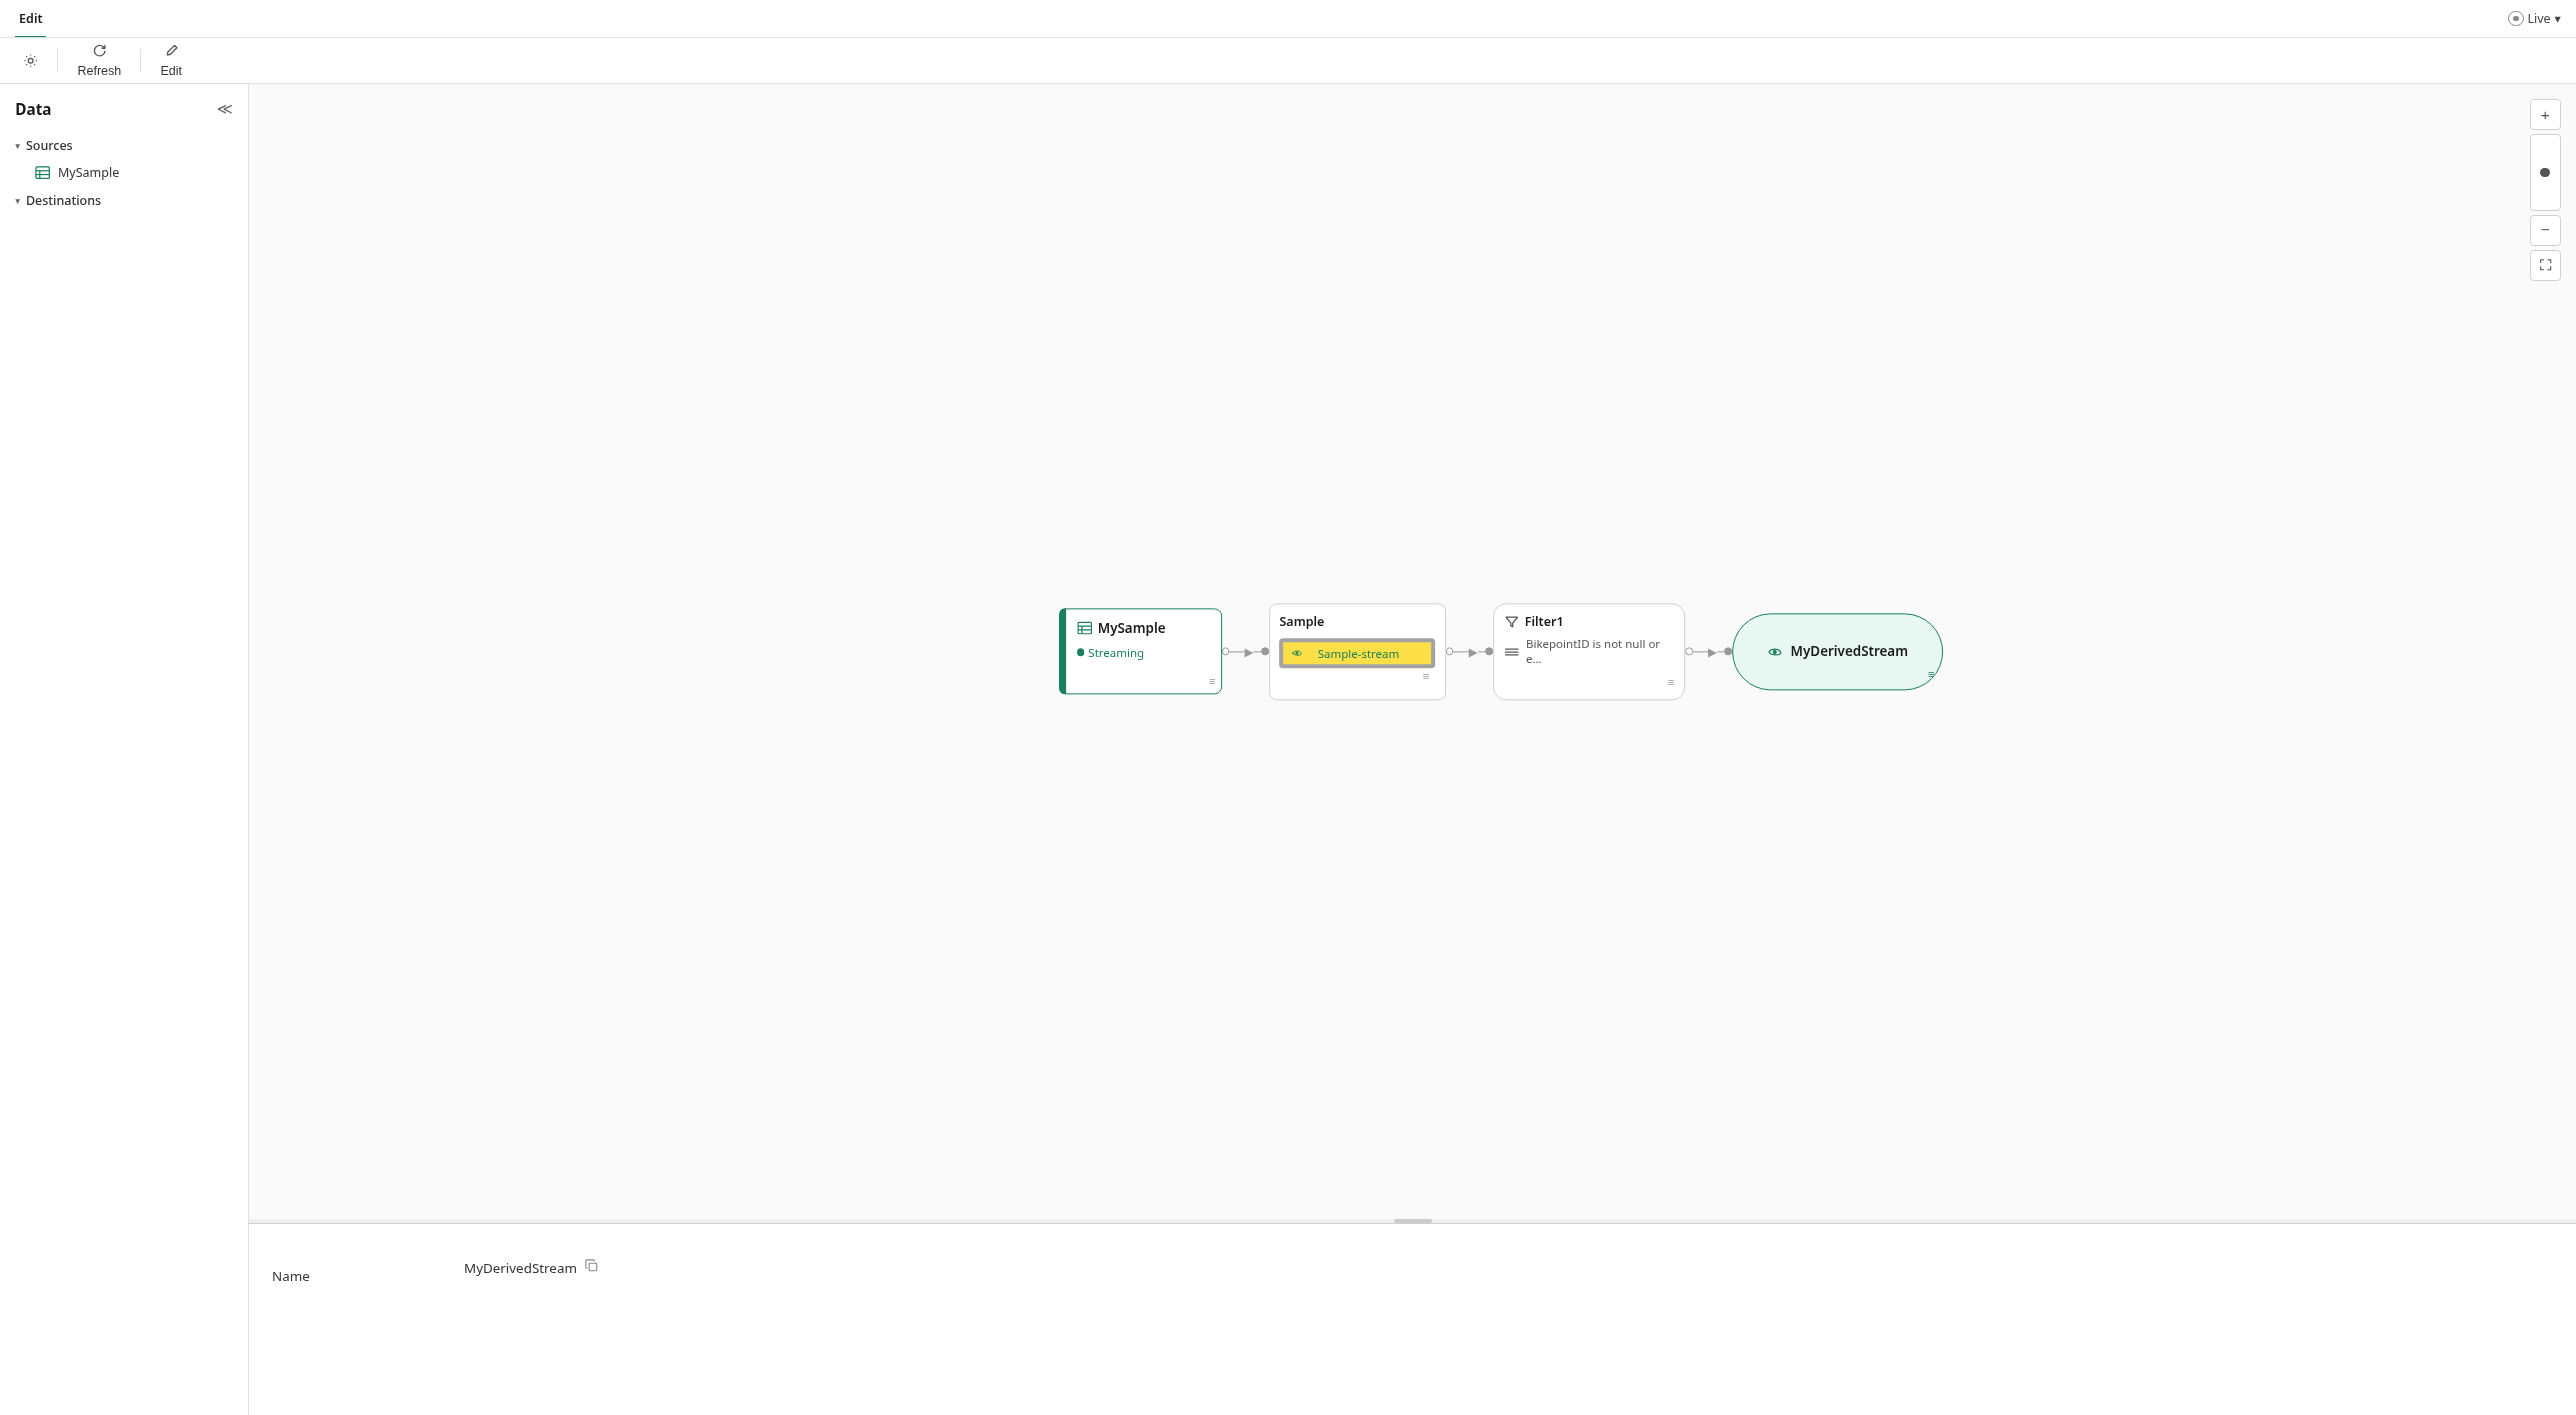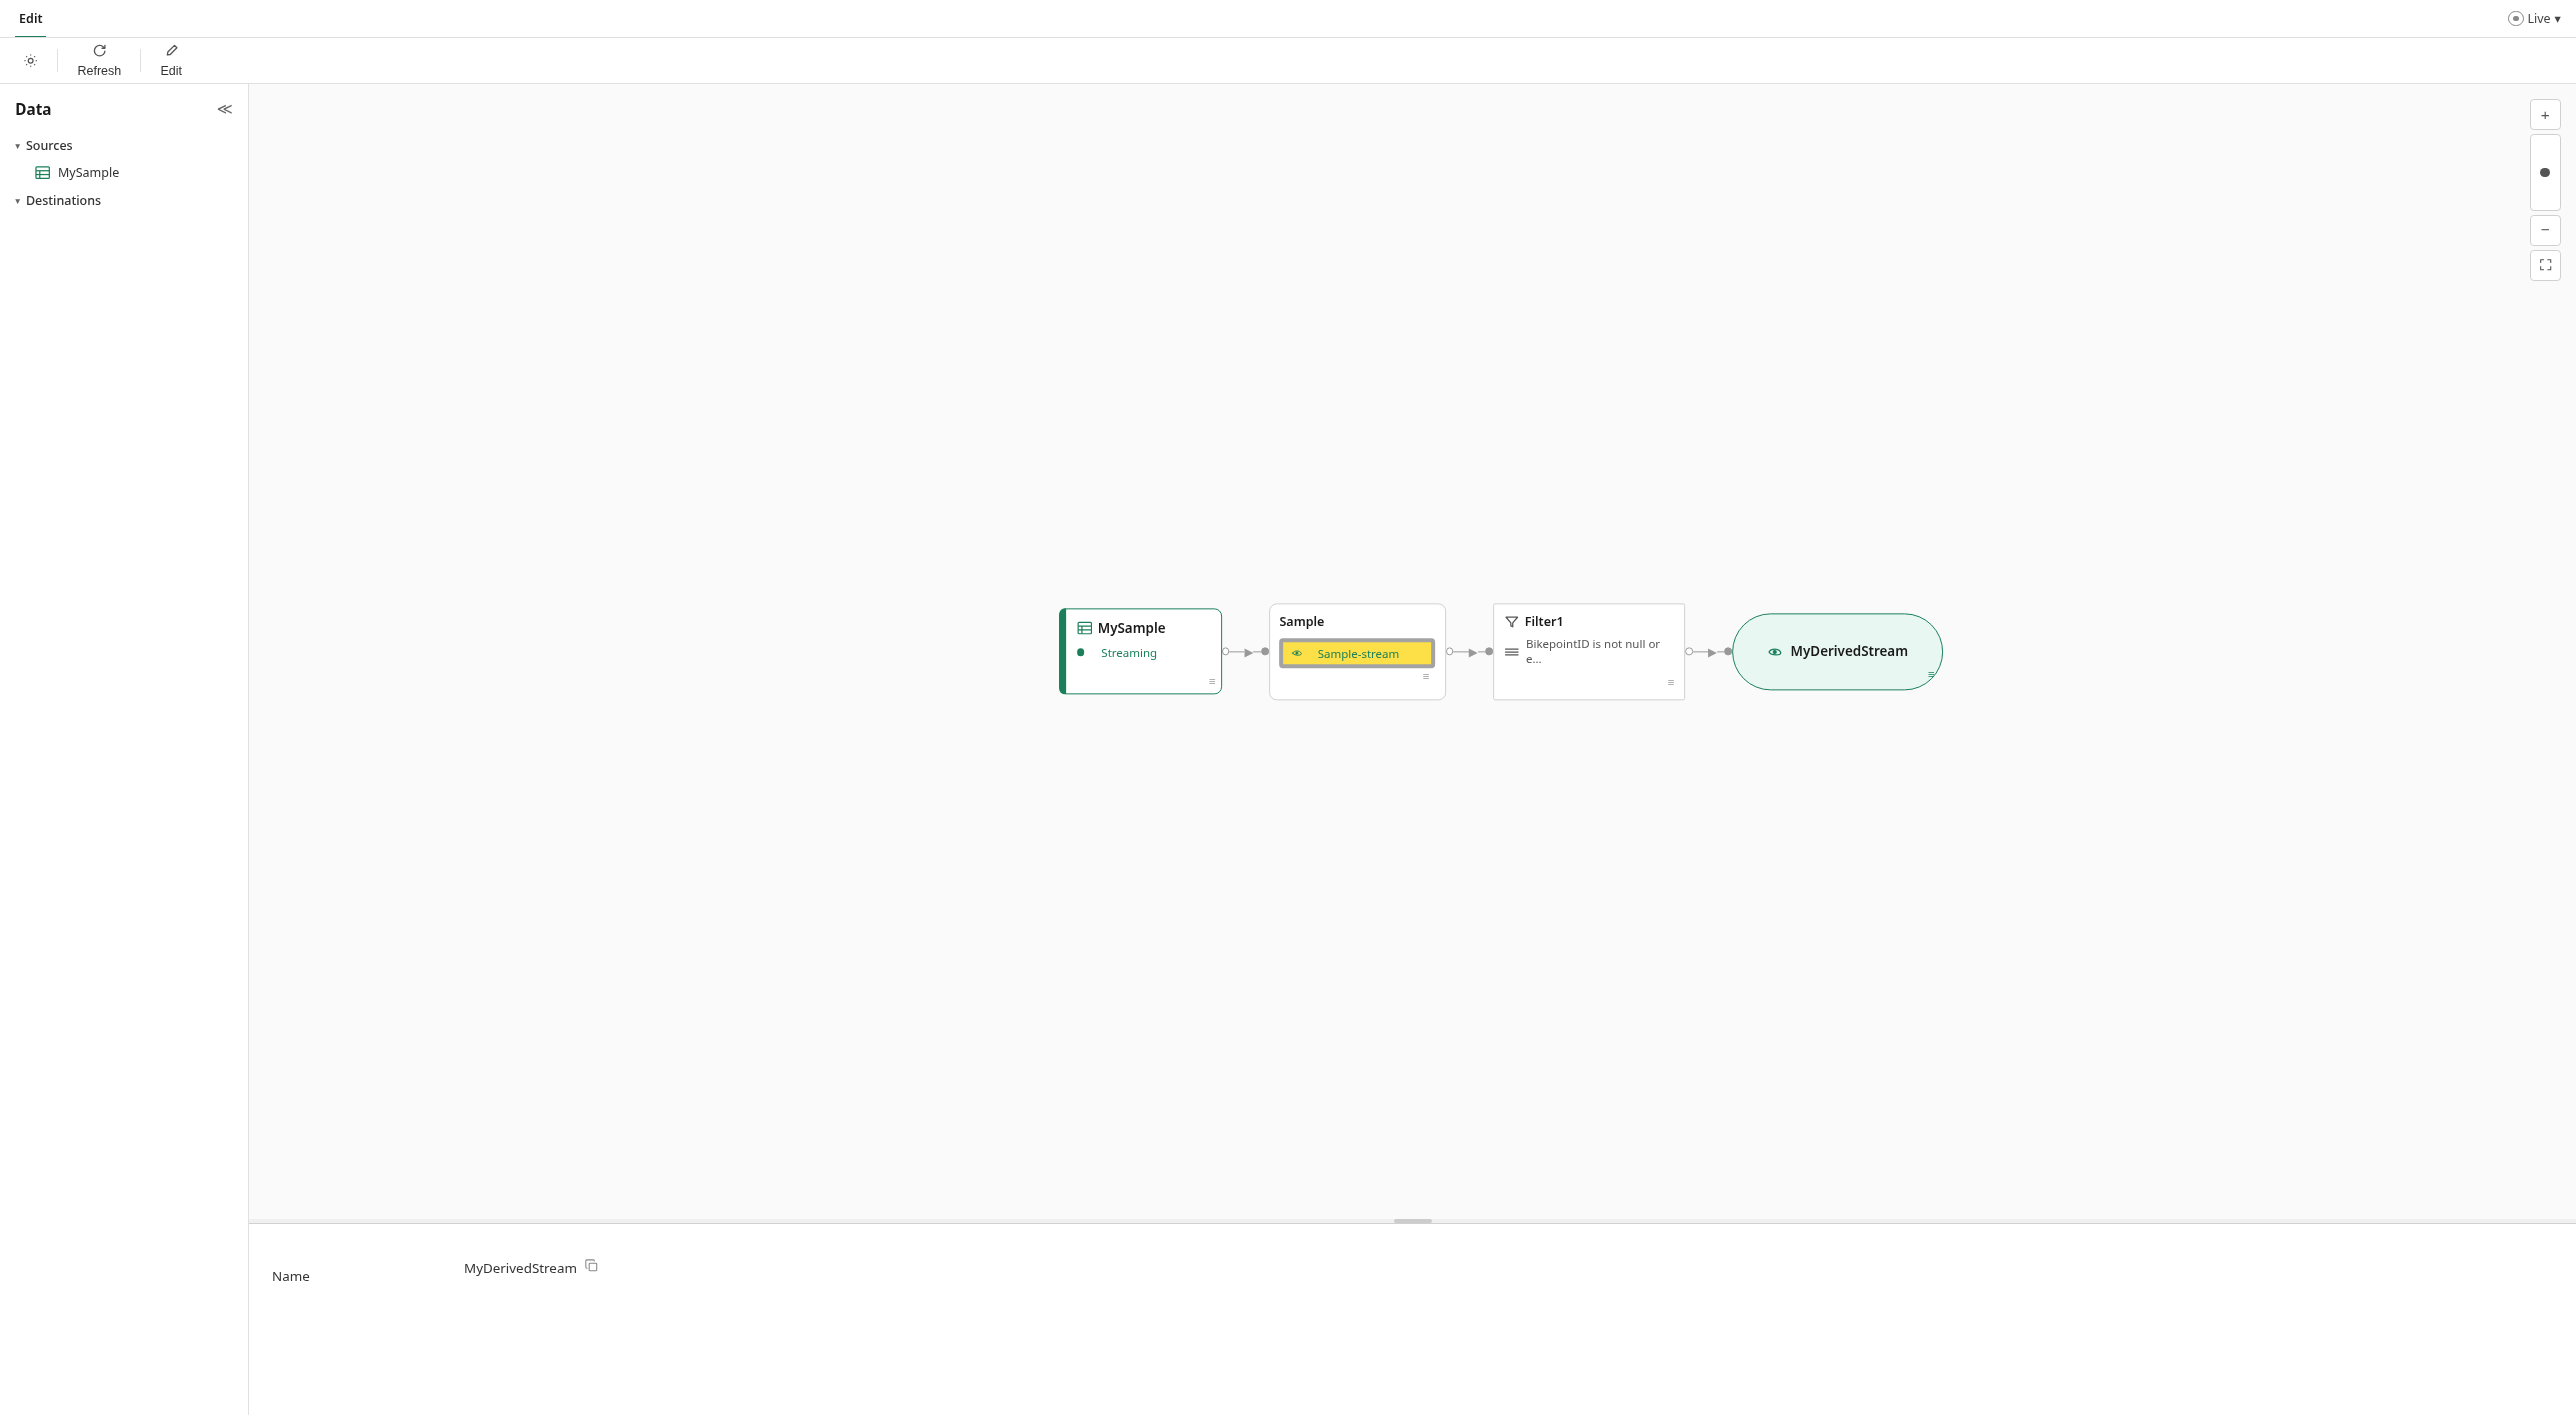--- a/index.html
+++ b/index.html
@@ -38,31 +38,31 @@
     
     .flow-container { position: absolute; top: 50%; left: 50%; transform: translate(-40%, -50%); display: flex; align-items: center; gap: 0; }
 
     .flow-node { position: relative; }
 
     
     .source-node { background: #fff; border: 1.9px solid #1a7f5a; border-radius: 7.7px; width: 163px; min-height: 86px; display: flex; flex-direction: column; overflow: hidden; }
     .source-node-accent { width: 7.7px; background: #1a7f5a; position: absolute; left: 0; top: 0; bottom: 0; border-radius: 5.8px 0 0 5.8px; }
     .source-node-content { padding: 9.6px 9.6px 9.6px 17px; flex: 1; }
     .node-title { font-size: 13.4px; font-weight: 600; color: #1a1a1a; display: flex; align-items: center; gap: 5.8px; }
-    .node-status { display: flex; align-items: center; gap: 17px; margin-top: 7.7px; font-size: 11.5px; color: #1a7f5a; }
+    .node-status { display: flex; align-items: center; gap: 4px; margin-top: 7.7px; font-size: 11.5px; color: #1a7f5a; }
     .status-dot { width: 7.7px; height: 7.7px; background: #1a7f5a; border-radius: 50%; }
     .node-menu { position: absolute; bottom: 5.8px; right: 5.8px; color: #999; font-size: 11.5px; cursor: pointer; }
 
     
     .sample-node { background: #fff; border: 1.4px solid #d0d0d0; border-radius: 7.7px; width: 177px; padding: 9.6px; }
     .sample-node-title { font-size: 12.5px; font-weight: 600; color: #1a1a1a; margin-bottom: 7.7px; }
     .sample-stream-chip { background: #fde047; border: 4px solid #a3a3a3; border-radius: 3.8px; padding: 3.8px 7.7px; font-size: 11.5px; color: #1a7f5a; display: flex; align-items: center; gap: 15px; }
 
     
-    .filter-node { background: #fff; border: 1.4px solid #d0d0d0; border-radius: 2px; width: 192px; padding: 9.6px; }
+    .filter-node { background: #fff; border: 1.4px solid #d0d0d0; border-radius: 13px; width: 192px; padding: 9.6px; }
     .filter-title { font-size: 12.5px; font-weight: 600; color: #1a1a1a; margin-bottom: 5.8px; display: flex; align-items: center; gap: 5.8px; }
     .filter-condition { font-size: 11.5px; color: #555; display: flex; align-items: center; gap: 7px; }
 
     
     .derived-node { background: #e8f7f2; border: 1.9px solid #1a7f5a; border-radius: 48px; width: 211px; height: 77px; display: flex; align-items: center; justify-content: center; gap: 7.7px; }
     .derived-node-title { font-size: 13.4px; font-weight: 600; color: #1a1a1a; }
 
     
     .connector { display: flex; align-items: center; }
     .conn-dot { width: 7.7px; height: 7.7px; border-radius: 50%; border: 1.9px solid #999; background: #fff; flex-shrink: 0; }

